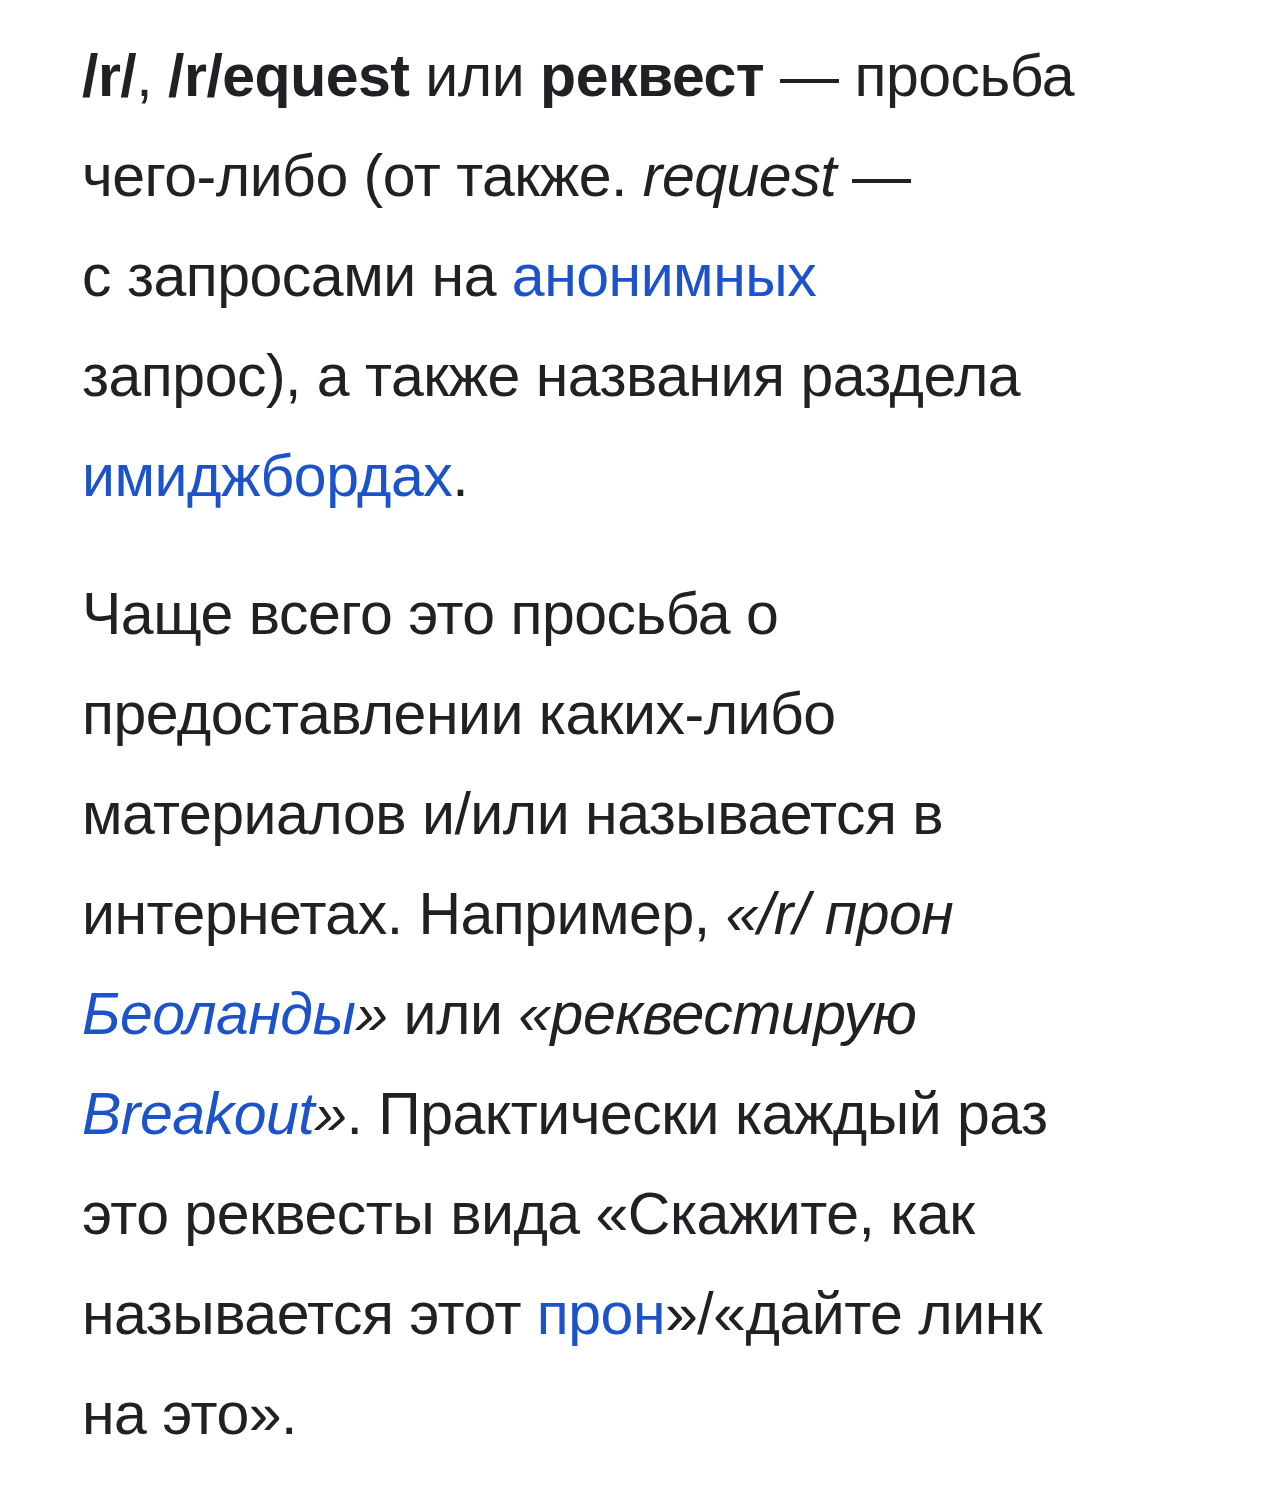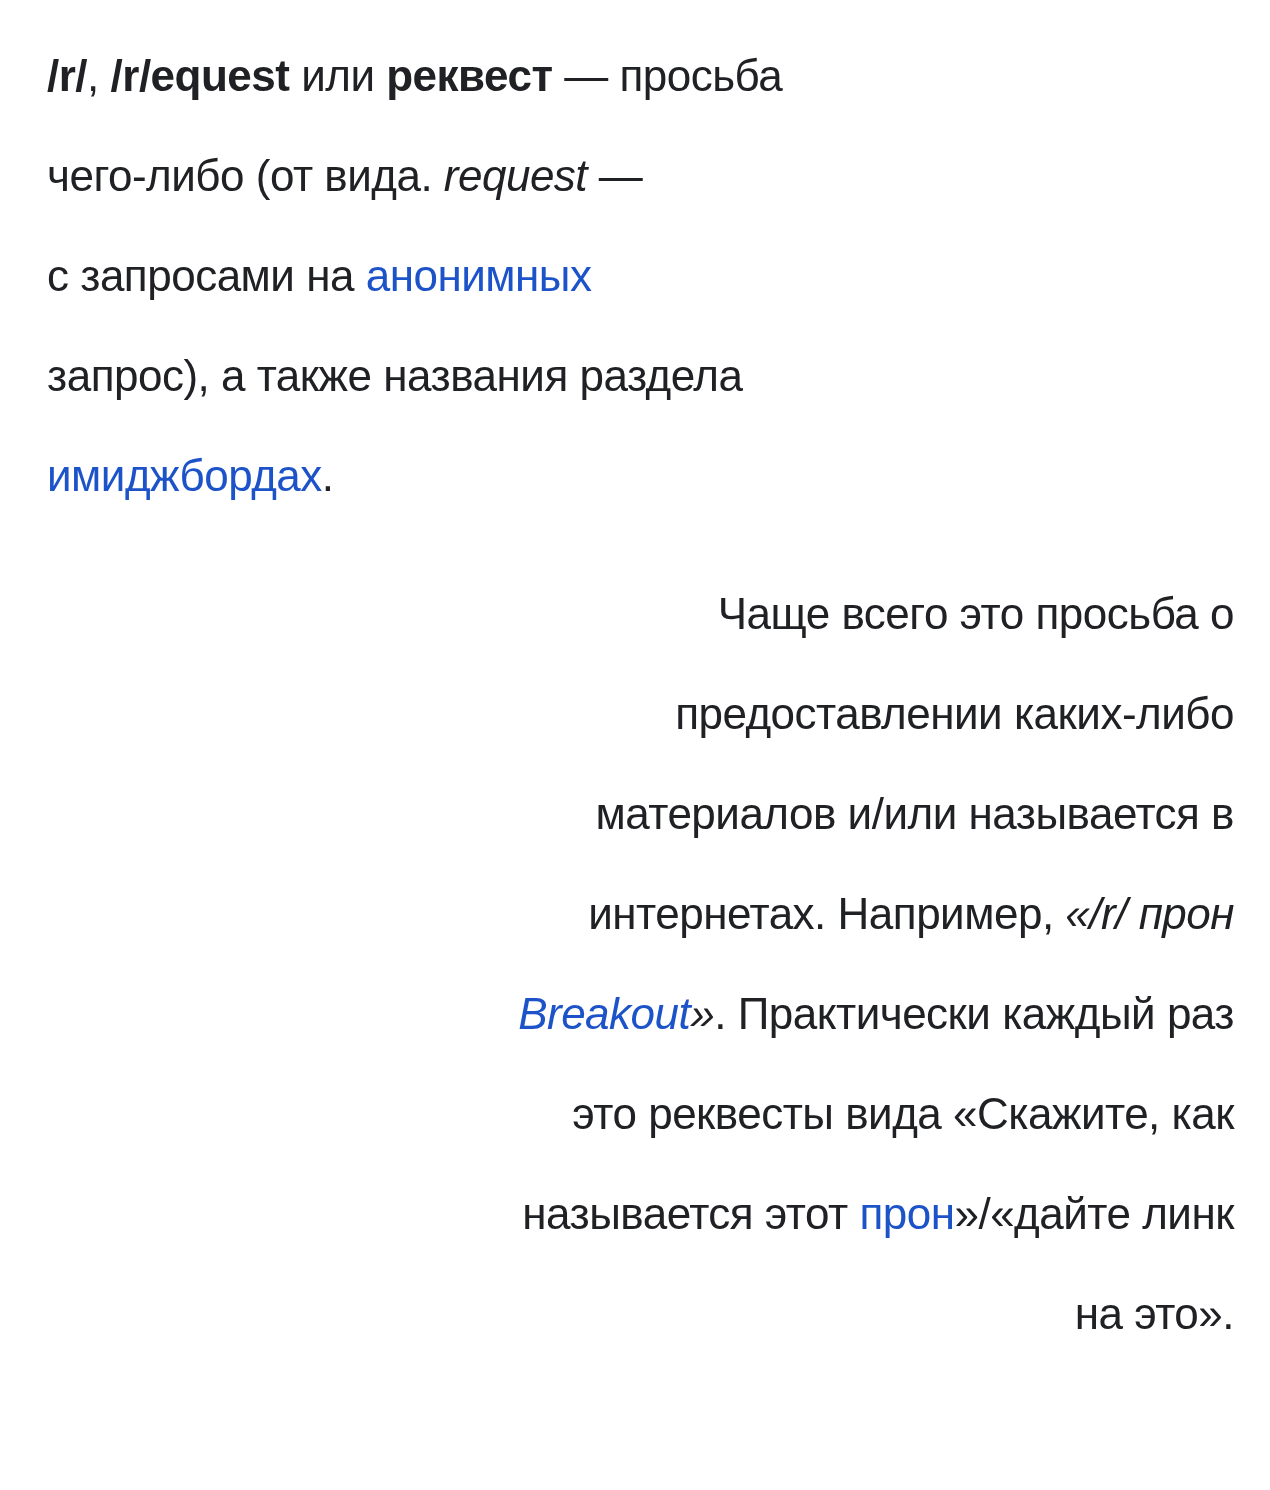--- a/index.html
+++ b/index.html
@@ -13,54 +13,55 @@
   }
   body {
     width: 1270px;
     height: 1490px;
     background: var(--bg);
     overflow: hidden;
     font-family: "Liberation Sans", "DejaVu Sans", sans-serif;
     color: var(--text);
   }
   .article {
-    padding: 26px 36px 0 47px;
-    font-size: 44px;
+    padding: 26px 36px 0 82px;
+    font-size: 59px;
     line-height: 100px;
     letter-spacing: -0.5px;
   }
   .paragraph { margin: 0; }
-  .paragraph + .paragraph { margin-top: 38px; text-align: right; }
+  .paragraph + .paragraph { margin-top: 38px; }
   .line {
     white-space: nowrap;
     height: 100px;
   }
   .run { }
   .b { font-weight: 700; }
   .i { font-style: italic; }
   .link {
     color: var(--link);
     text-decoration: none;
     cursor: pointer;
   }
 </style>
 </head>
 <body>
 
 <div class="article">
     <div class="paragraph">
       <div class="line"><span class="run b">/r/</span><span class="run">, </span><span class="run b">/r/equest</span><span class="run"> или </span><span class="run b">реквест</span><span class="run"> — просьба</span></div>
-      <div class="line"><span class="run">чего-либо (от вида. </span><span class="run i">request</span><span class="run"> —</span></div>
+      <div class="line"><span class="run">чего-либо (от также. </span><span class="run i">request</span><span class="run"> —</span></div>
       <div class="line"><span class="run">с запросами на </span><span class="run link">анонимных</span></div>
       <div class="line"><span class="run">запрос), а также названия раздела</span></div>
       <div class="line"><span class="run link">имиджбордах</span><span class="run">.</span></div>
     </div>
     <div class="paragraph">
       <div class="line"><span class="run">Чаще всего это просьба о</span></div>
       <div class="line"><span class="run">предоставлении каких-либо</span></div>
       <div class="line"><span class="run">материалов и/или называется в</span></div>
       <div class="line"><span class="run">интернетах. Например, </span><span class="run i">«/r/ прон</span></div>
+      <div class="line"><span class="run i link">Беоланды</span><span class="run i">»</span><span class="run"> или </span><span class="run i">«реквестирую</span></div>
       <div class="line"><span class="run i link">Breakout</span><span class="run i">»</span><span class="run">. Практически каждый раз</span></div>
       <div class="line"><span class="run">это реквесты вида «Скажите, как</span></div>
       <div class="line"><span class="run">называется этот </span><span class="run link">прон</span><span class="run">»/«дайте линк</span></div>
       <div class="line"><span class="run">на это».</span></div>
     </div>
   </div>
 
 </body></html>

